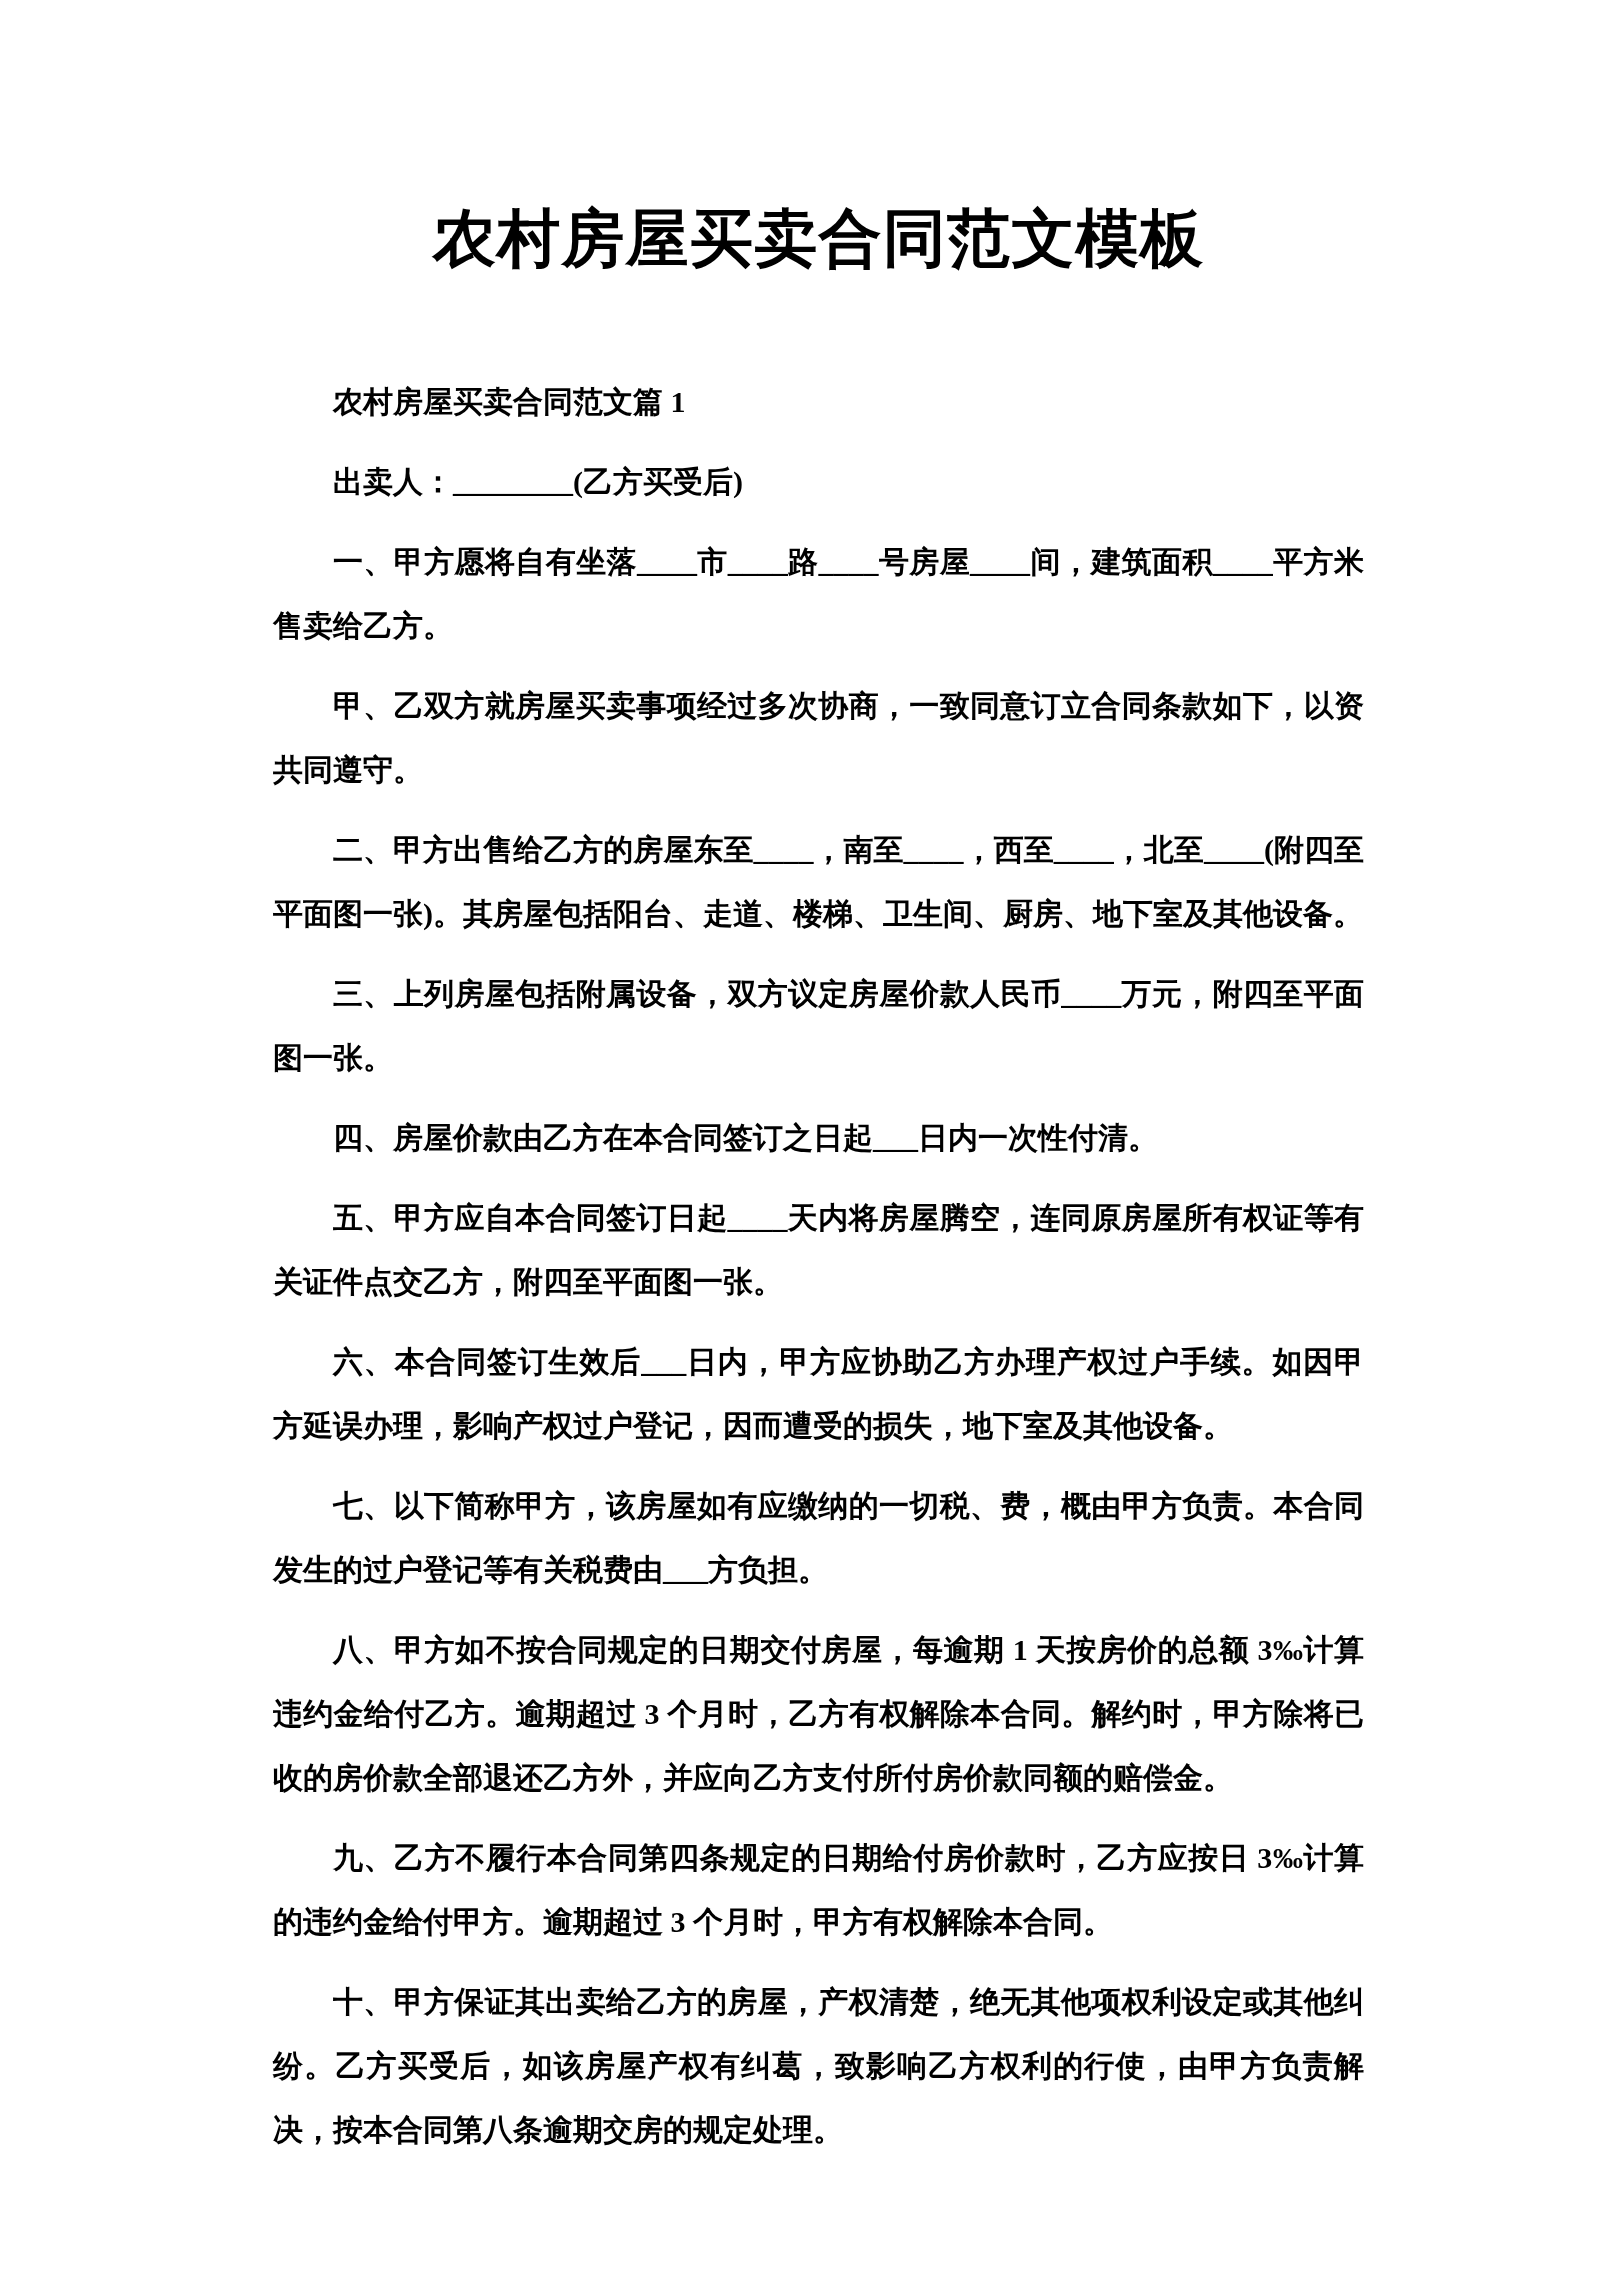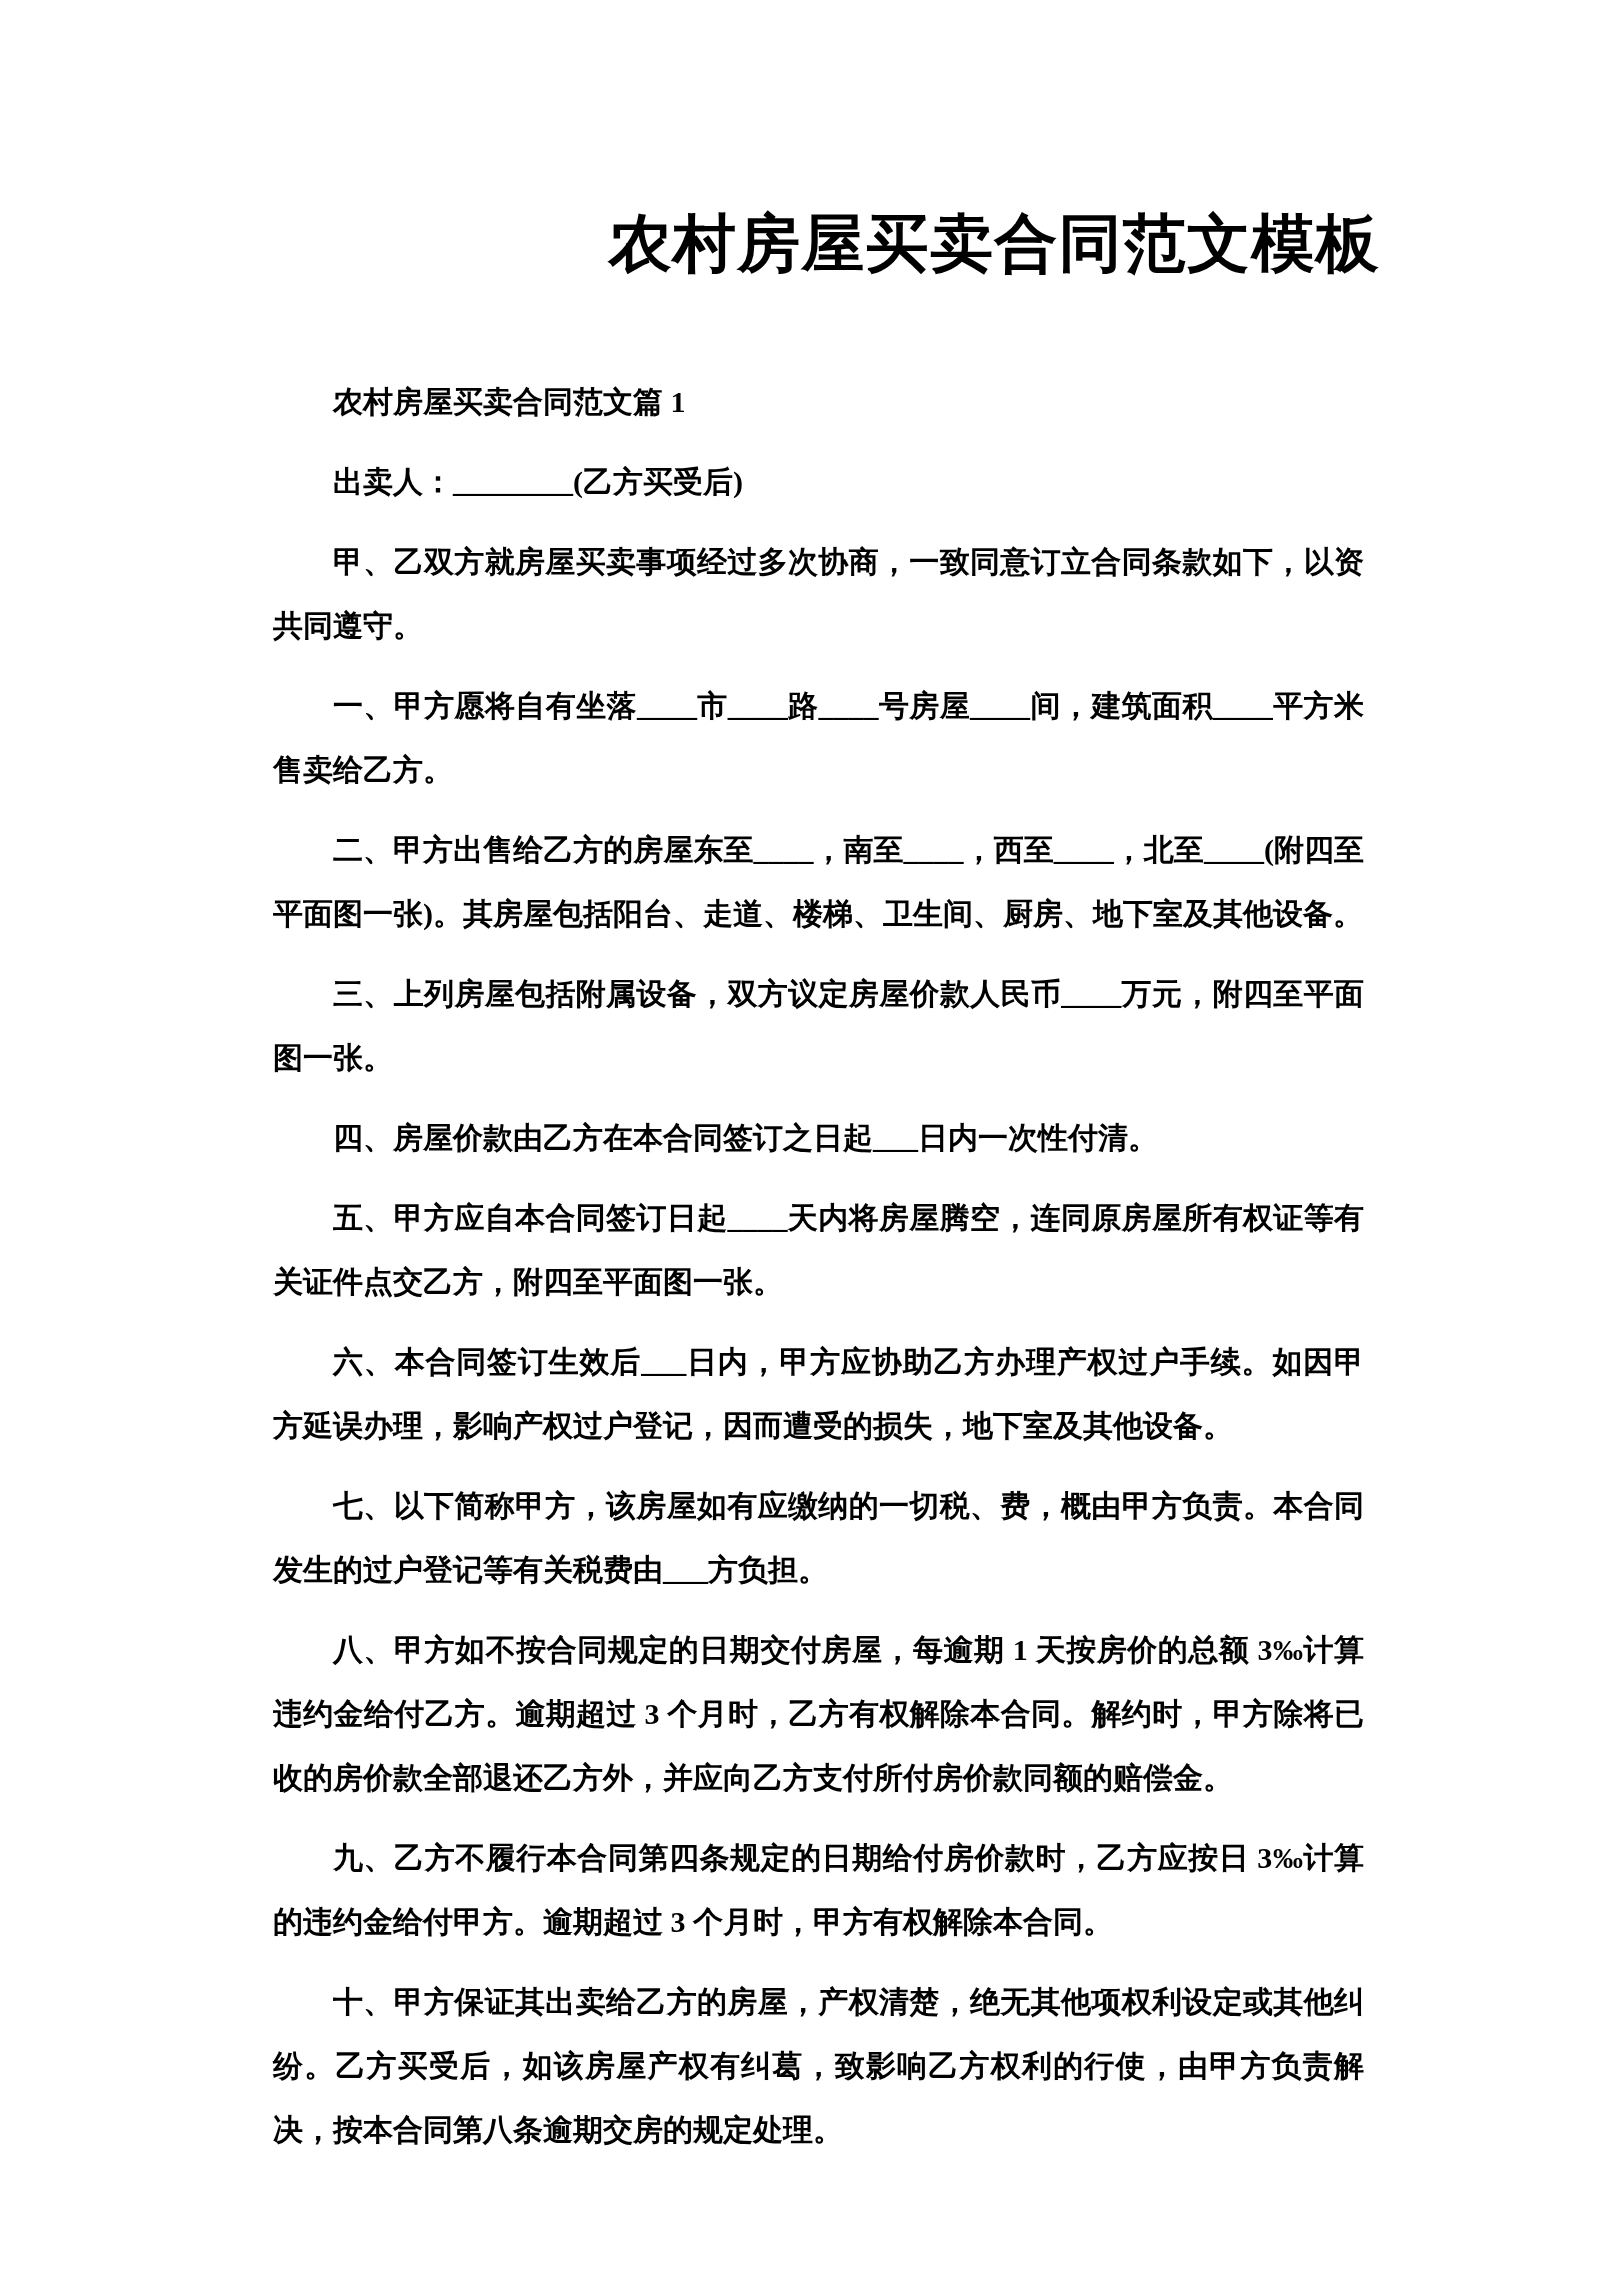--- a/index.html
+++ b/index.html
@@ -18,24 +18,25 @@
   }
   .content {
     position: absolute;
     left: 257px;
     top: 208px;
     width: 1123px;
   }
   .doc-title {
     font-size: 63px;
     font-weight: bold;
-    text-align: right;
+    text-align: center;
     line-height: 1.15;
     margin: 0 0 90px 0;
     letter-spacing: 1.3px;
+    font-family: Liberation Mono, monospace;
   }
   .paragraphs p {
     margin: 16px;
     font-size: 30px;
     line-height: 64px;
     font-weight: bold;
     text-indent: 2em;
     text-align: justify;
     word-break: break-all;
   }
@@ -44,22 +45,22 @@
 <body>
 
 <div class="page">
   <div class="content">
 
     <h1 class="doc-title">农村房屋买卖合同范文模板</h1>
 
     <div class="paragraphs">
       <p>农村房屋买卖合同范文篇 1</p>
       <p>出卖人：________(乙方买受后)</p>
+      <p>一、甲方愿将自有坐落____市____路____号房屋____间，建筑面积____平方米售卖给乙方。</p>
       <p>甲、乙双方就房屋买卖事项经过多次协商，一致同意订立合同条款如下，以资共同遵守。</p>
-      <p>一、甲方愿将自有坐落____市____路____号房屋____间，建筑面积____平方米售卖给乙方。</p>
       <p>二、甲方出售给乙方的房屋东至____，南至____，西至____，北至____(附四至平面图一张)。其房屋包括阳台、走道、楼梯、卫生间、厨房、地下室及其他设备。</p>
       <p>三、上列房屋包括附属设备，双方议定房屋价款人民币____万元，附四至平面图一张。</p>
       <p>四、房屋价款由乙方在本合同签订之日起___日内一次性付清。</p>
       <p>五、甲方应自本合同签订日起____天内将房屋腾空，连同原房屋所有权证等有关证件点交乙方，附四至平面图一张。</p>
       <p>六、本合同签订生效后___日内，甲方应协助乙方办理产权过户手续。如因甲方延误办理，影响产权过户登记，因而遭受的损失，地下室及其他设备。</p>
       <p>七、以下简称甲方，该房屋如有应缴纳的一切税、费，概由甲方负责。本合同发生的过户登记等有关税费由___方负担。</p>
       <p>八、甲方如不按合同规定的日期交付房屋，每逾期 1 天按房价的总额 3‰计算违约金给付乙方。逾期超过 3 个月时，乙方有权解除本合同。解约时，甲方除将已收的房价款全部退还乙方外，并应向乙方支付所付房价款同额的赔偿金。</p>
       <p>九、乙方不履行本合同第四条规定的日期给付房价款时，乙方应按日 3‰计算的违约金给付甲方。逾期超过 3 个月时，甲方有权解除本合同。</p>
       <p>十、甲方保证其出卖给乙方的房屋，产权清楚，绝无其他项权利设定或其他纠纷。乙方买受后，如该房屋产权有纠葛，致影响乙方权利的行使，由甲方负责解决，按本合同第八条逾期交房的规定处理。</p>
     </div>

